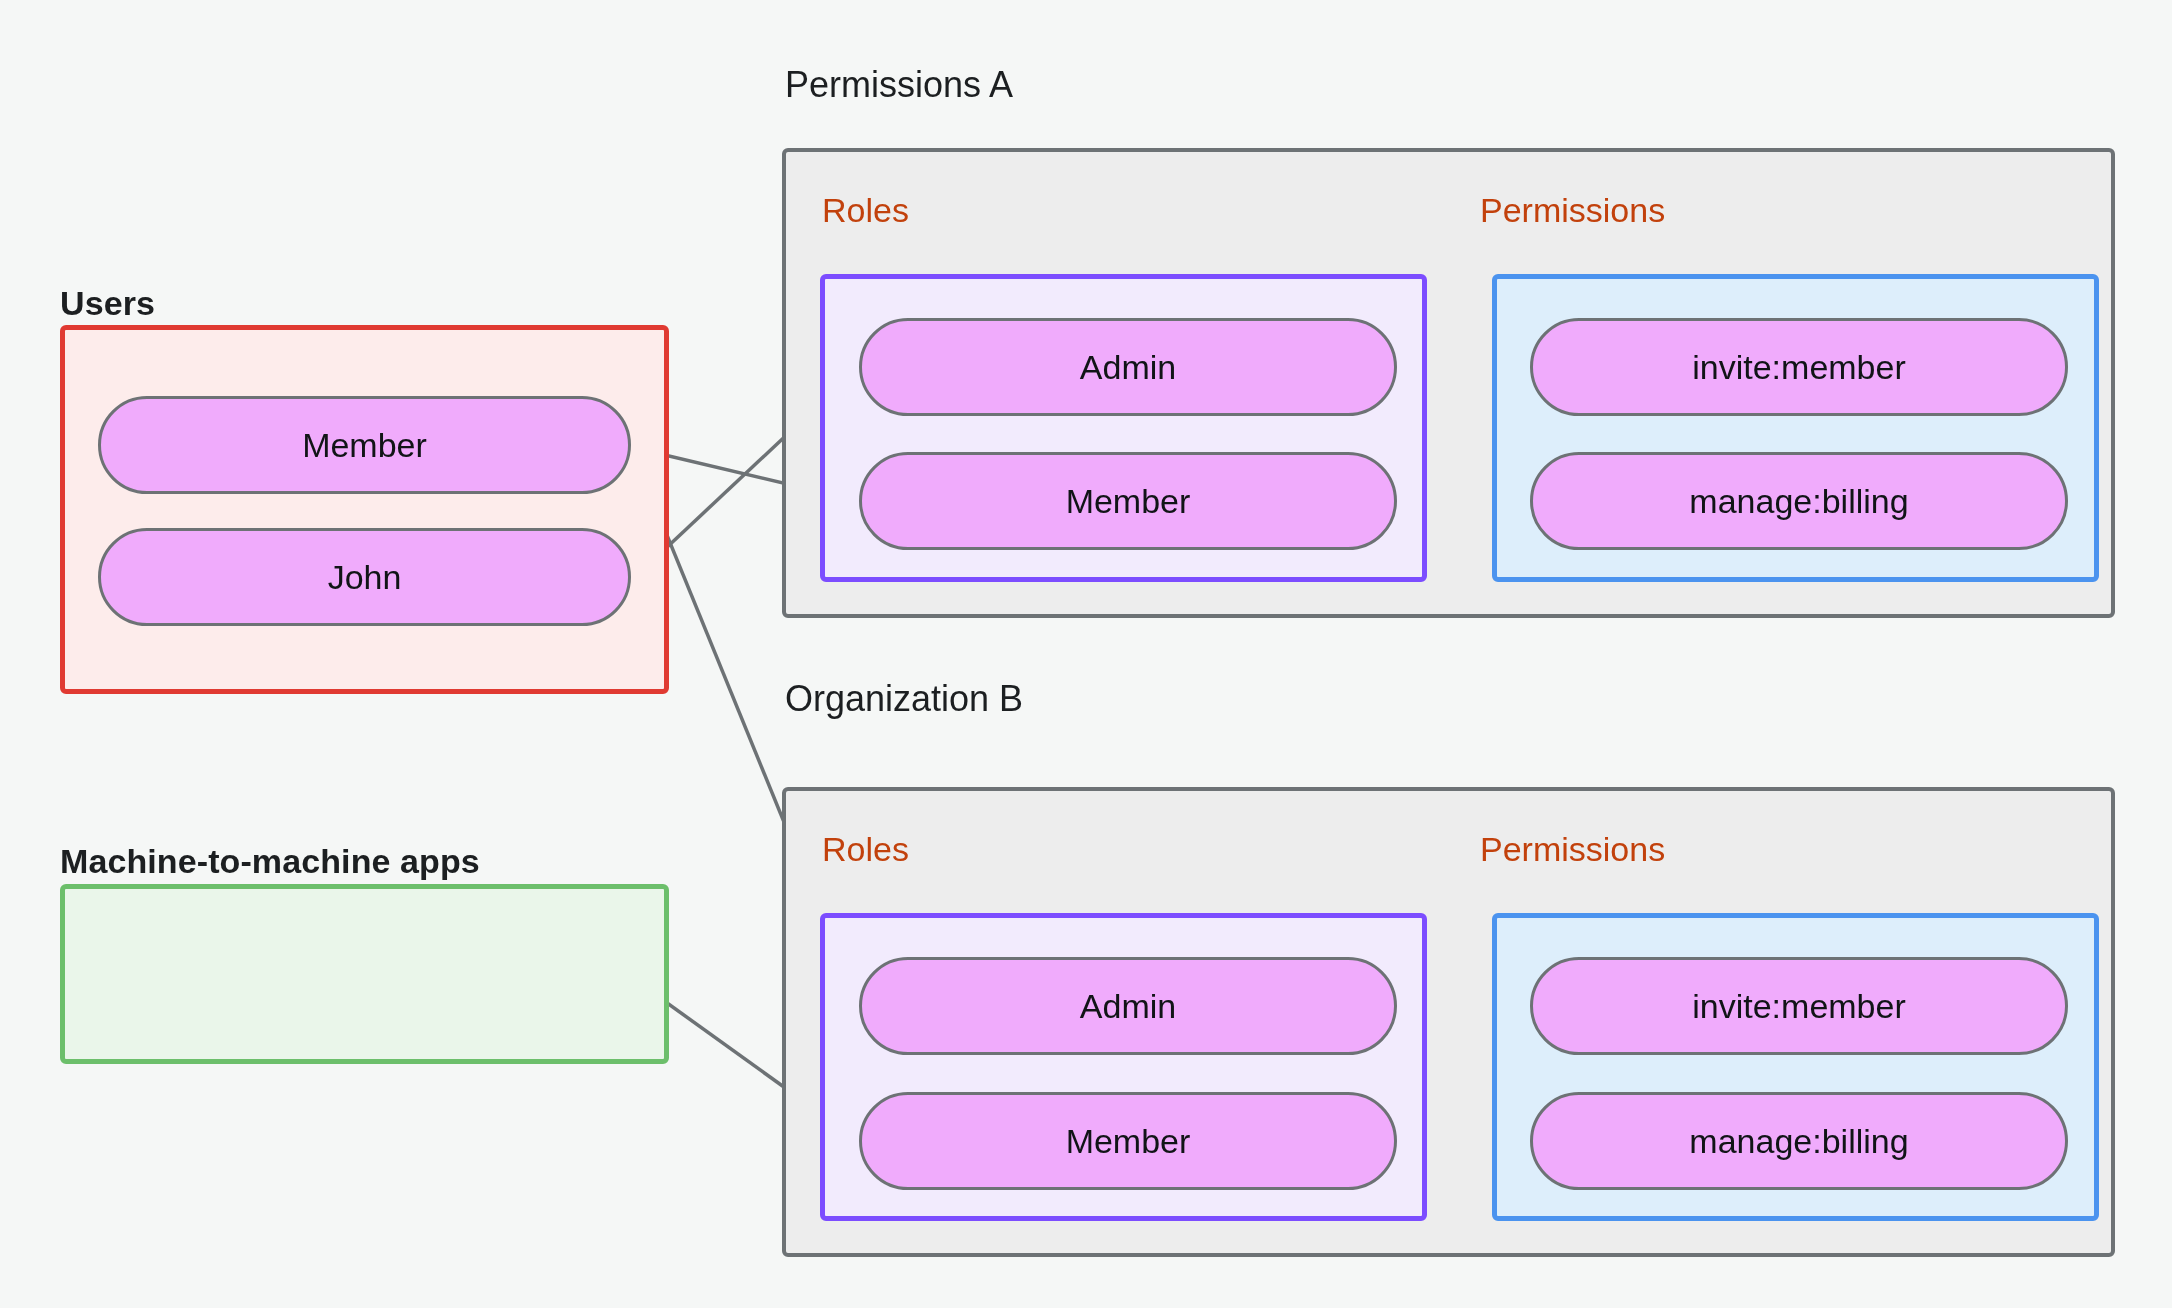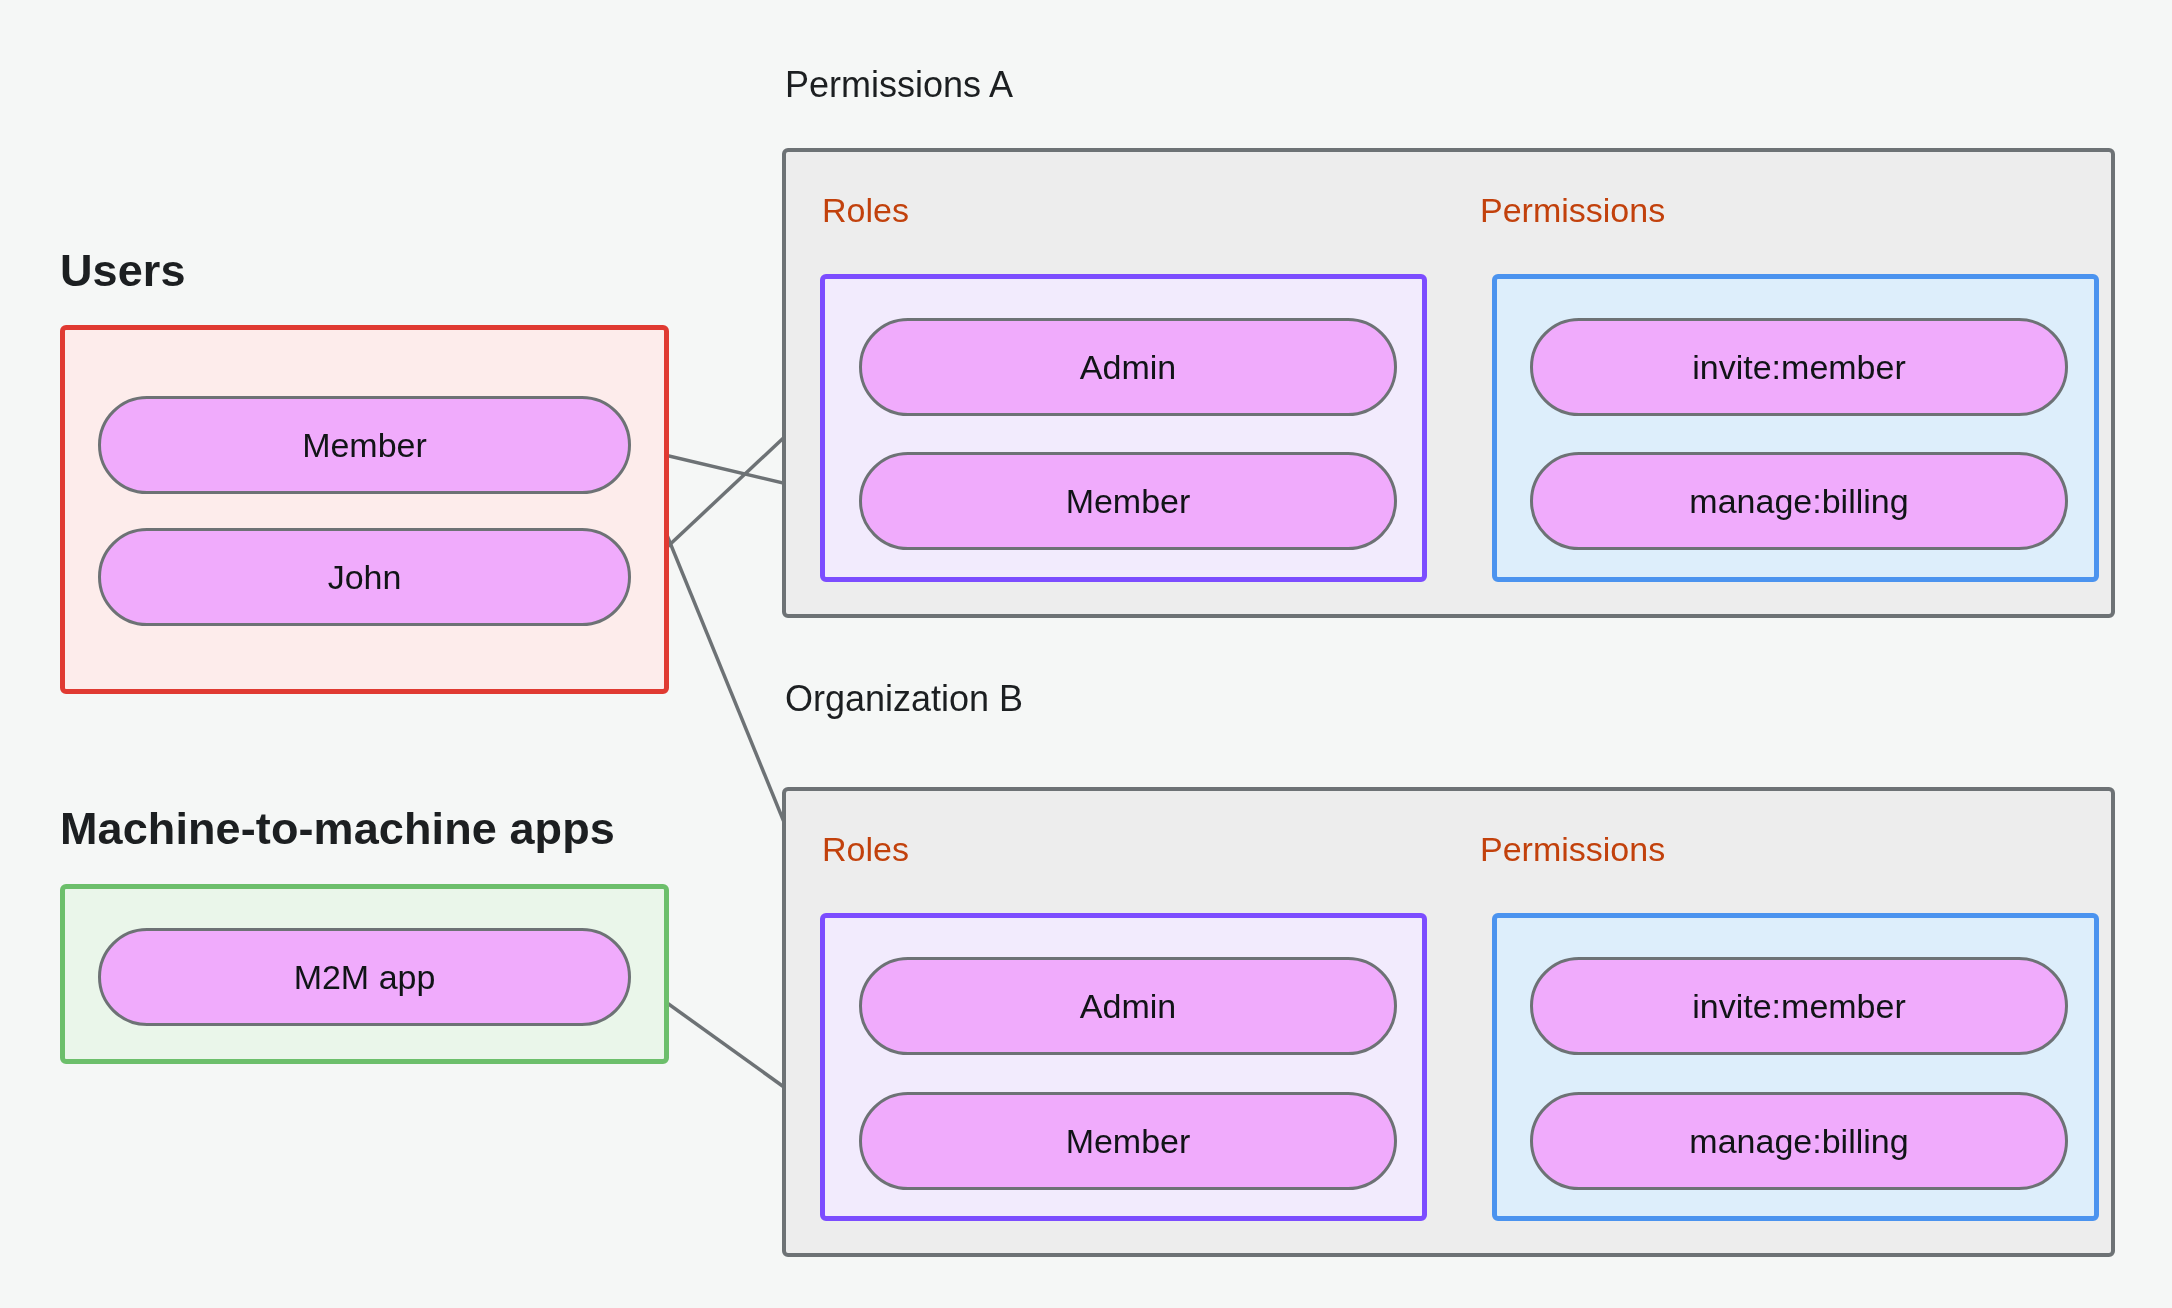--- a/index.html
+++ b/index.html
@@ -8,25 +8,26 @@
     background:#f5f7f6;
     font-family:"Liberation Sans", sans-serif;
     overflow:hidden;
     position:relative;
   }
   #stage{position:absolute;inset:0;}
   svg.edges{position:absolute;left:0;top:0;width:2172px;height:1308px;pointer-events:none;}
 
   .grp-label{
     position:absolute;
-    font-size:45px;
+    font-size:34px;
     font-weight:700;
     color:#1c1f21;
     letter-spacing:.1px;
     white-space:nowrap;
+    margin-top:39px;
   }
   .org-label{
     position:absolute;
     font-size:36px;
     font-weight:400;
     color:#1c1f21;
     white-space:nowrap;
   }
   .sub-label{
     position:absolute;
@@ -110,23 +111,20 @@
   </div>
 
   <div class="pill" style="left:98px;top:528px;width:533px;height:98px;">
     <span>John</span>
   </div>
 
   <div class="grp-label" style="left:60px;top:803px;">Machine-to-machine apps</div>
 
   <div class="container c-m2m" style="left:60px;top:884px;width:609px;height:180px;"></div>
 
-  <div class="pill" style="left:98px;top:928px;width:533px;height:98px;">
-    <span>M2M app</span>
-  </div>
 
   <div class="org-label" style="left:785px;top:64px;">Permissions A</div>
 
   <div class="container c-org" style="left:782px;top:148px;width:1333px;height:470px;"></div>
 
   <div class="sub-label" style="left:822px;top:191px;">Roles</div>
 
   <div class="sub-label" style="left:1480px;top:191px;">Permissions</div>
 
   <div class="container c-roles" style="left:820px;top:274px;width:607px;height:308px;"></div>

